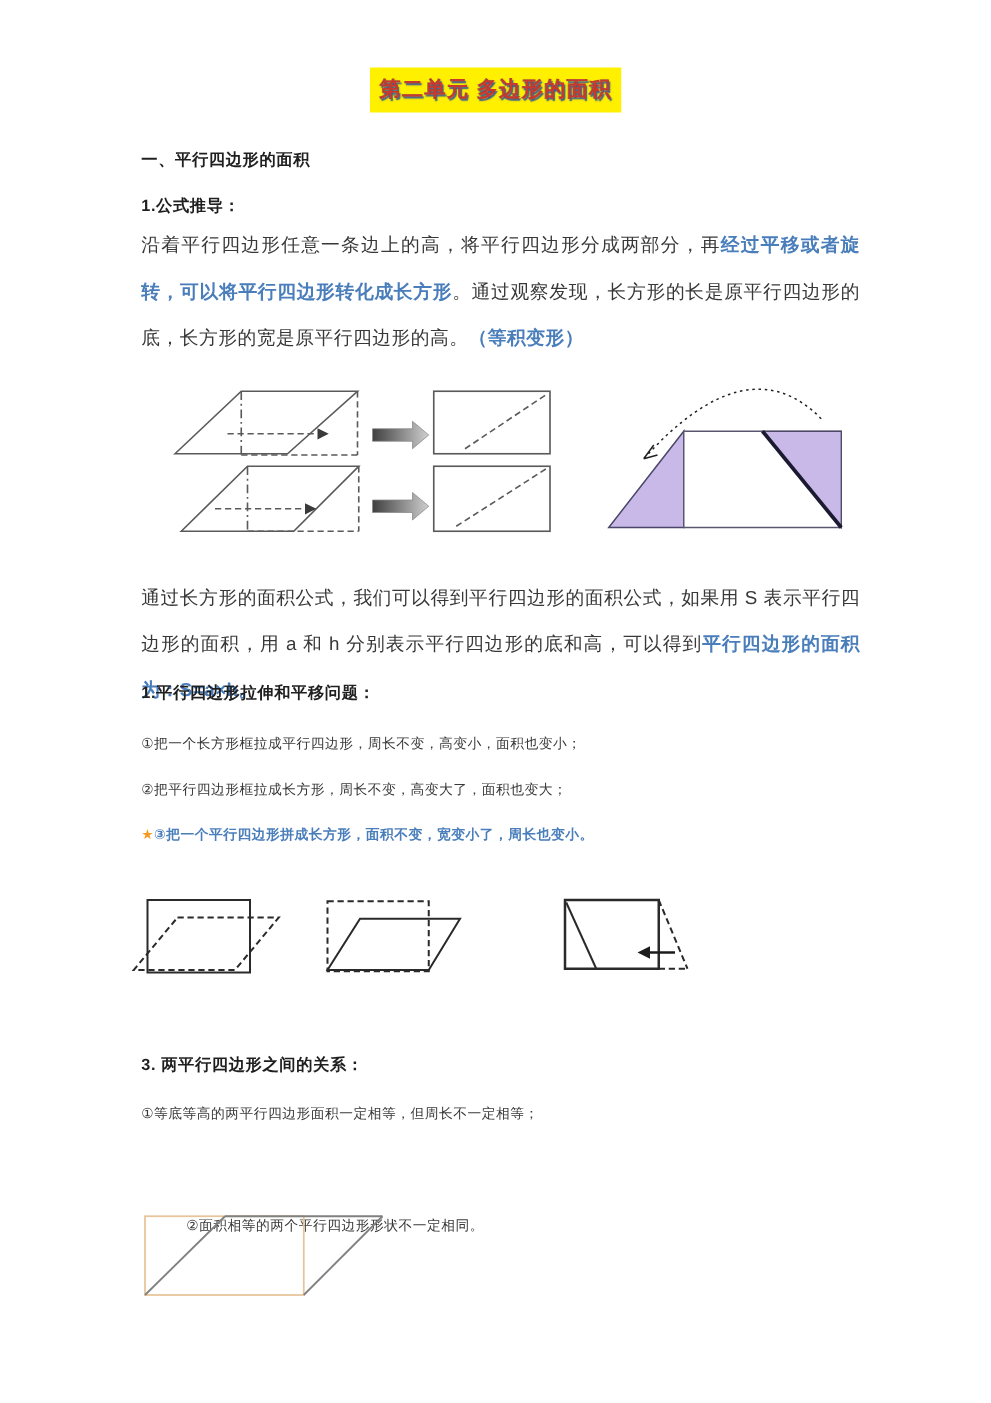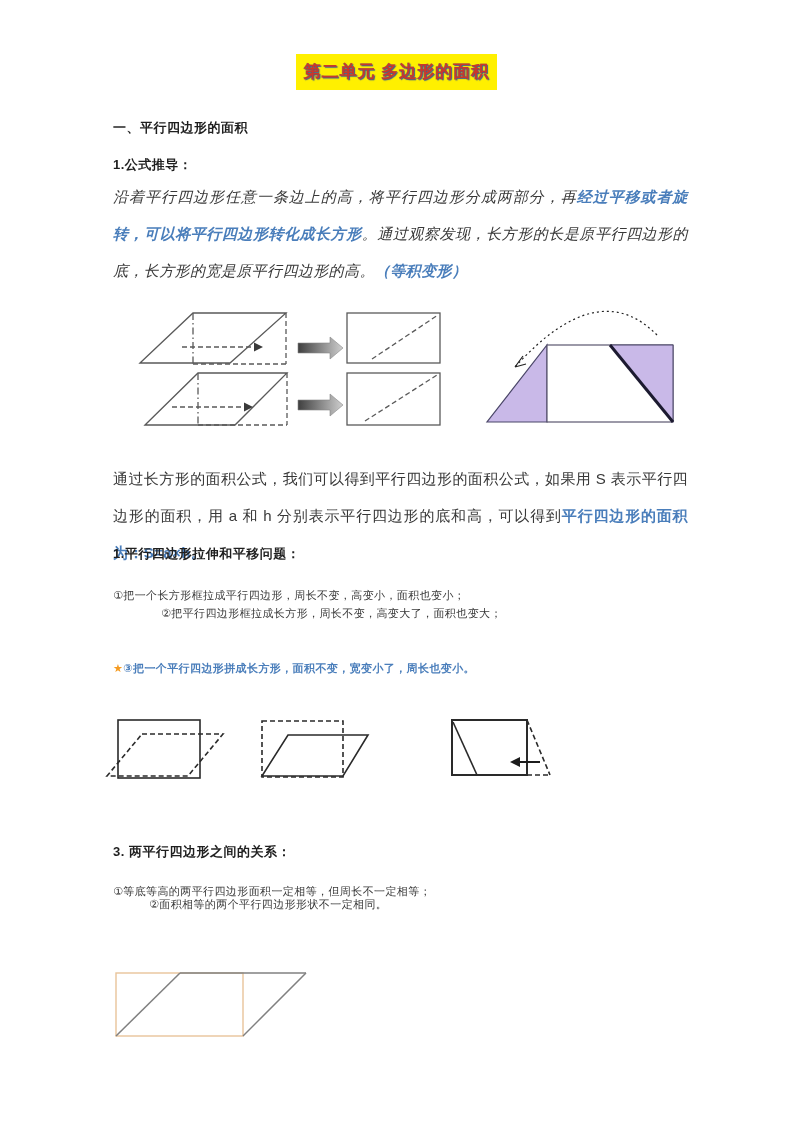--- a/index.html
+++ b/index.html
@@ -35,21 +35,21 @@
 <div class="page">
 
   <div class="title-wrap">
     <span class="title-hl">第二单元 多边形的面积</span>
   </div>
 
   <div class="h-bold" style="top:119px;">一、平行四边形的面积</div>
 
   <div class="h-bold" style="top:156px;">1.公式推导：</div>
 
-  <div class="para" style="top:178px;font-style:italic;">
+  <div class="para" style="top:178px;">
     <span>沿着平行四边形任意一条边上的高，将平行四边形分成两部分，再</span><span class="blue">经过平移或者旋转，可以将平行四边形转化成长方形</span><span>。通过观察发现，长方形的长是原平行四边形的底，长方形的宽是原平行四边形的高。</span><span class="blue">（等积变形）</span>
   </div>
 
   <svg style="left:135px;top:295px;" width="555" height="140" viewBox="0 0 555 140">
     <defs>
       <linearGradient id="ga" x1="0" y1="0" x2="1" y2="0">
         <stop offset="0" stop-color="#3f3f3f"></stop>
           <stop offset="1" stop-color="#cfcfcf"></stop>
       </linearGradient>
     </defs>
@@ -89,21 +89,21 @@
       <path d="M35,72 L43,61 M35,72 L46,69" stroke="#222" stroke-width="1.2" fill="none"></path>
     </g>
   </svg>
 
   <div class="para" style="top:460px;">
     <span>通过长方形的面积公式，我们可以得到平行四边形的面积公式，如果用 S 表示平行四边形的面积，用 a 和 h 分别表示平行四边形的底和高，可以得到</span><span class="blue">平行四边形的面积为：S=a×h。</span>
   </div>
 
   <div class="h-bold" style="top:545px;">1.平行四边形拉伸和平移问题：</div>
   <div class="item" style="top:577px;">①把一个长方形框拉成平行四边形，周长不变，高变小，面积也变小；</div>
-  <div class="item" style="top:595px;margin-left:48px;">②把平行四边形框拉成长方形，周长不变，高变大了，面积也变大；</div>
+  <div class="item" style="top:614px;">②把平行四边形框拉成长方形，周长不变，高变大了，面积也变大；</div>
   <div class="item" style="top:650px;">
     <span class="star">★</span><span class="blue">③把一个平行四边形拼成长方形，面积不变，宽变小了，周长也变小。</span>
   </div>
 
   <svg style="left:100px;top:695px;" width="480" height="110" viewBox="0 0 480 110">
 
     <g>
       <rect class="lnb" x="18" y="25" width="82" height="58"></rect>
       <polygon class="lnb dash" points="42,39 123,39 88,81 7,81"></polygon>
     </g>
@@ -120,21 +120,21 @@
       <line class="lnb dash" x1="427" y1="80" x2="450" y2="80"></line>
       <g>
         <line x1="418" y1="67" x2="440" y2="67" stroke="#1c1c1c" stroke-width="2"></line>
         <polygon points="410,67 420,62 420,72" fill="#1c1c1c"></polygon>
       </g>
     </g>
   </svg>
 
   <div class="h-bold" style="top:843px;">3. 两平行四边形之间的关系：</div>
   <div class="item" style="top:873px;">①等底等高的两平行四边形面积一定相等，但周长不一定相等；</div>
-  <div class="item" style="top:886px;margin-left:36px;">②面积相等的两个平行四边形形状不一定相同。</div>
+  <div class="item" style="top:963px;margin-left:36px;">②面积相等的两个平行四边形形状不一定相同。</div>
 
   <svg style="left:113px;top:968px;" width="215" height="80" viewBox="0 0 215 80">
     <rect x="3" y="5" width="127" height="63" fill="none" stroke-width="1.4" stroke="#e8c49a"></rect>
     <g stroke="#808080" stroke-width="1.5" fill="none">
       <line x1="3" y1="68" x2="67" y2="5"></line>
       <line x1="67" y1="5" x2="193" y2="5"></line>
       <line x1="193" y1="5" x2="130" y2="68"></line>
     </g>
   </svg>
 

